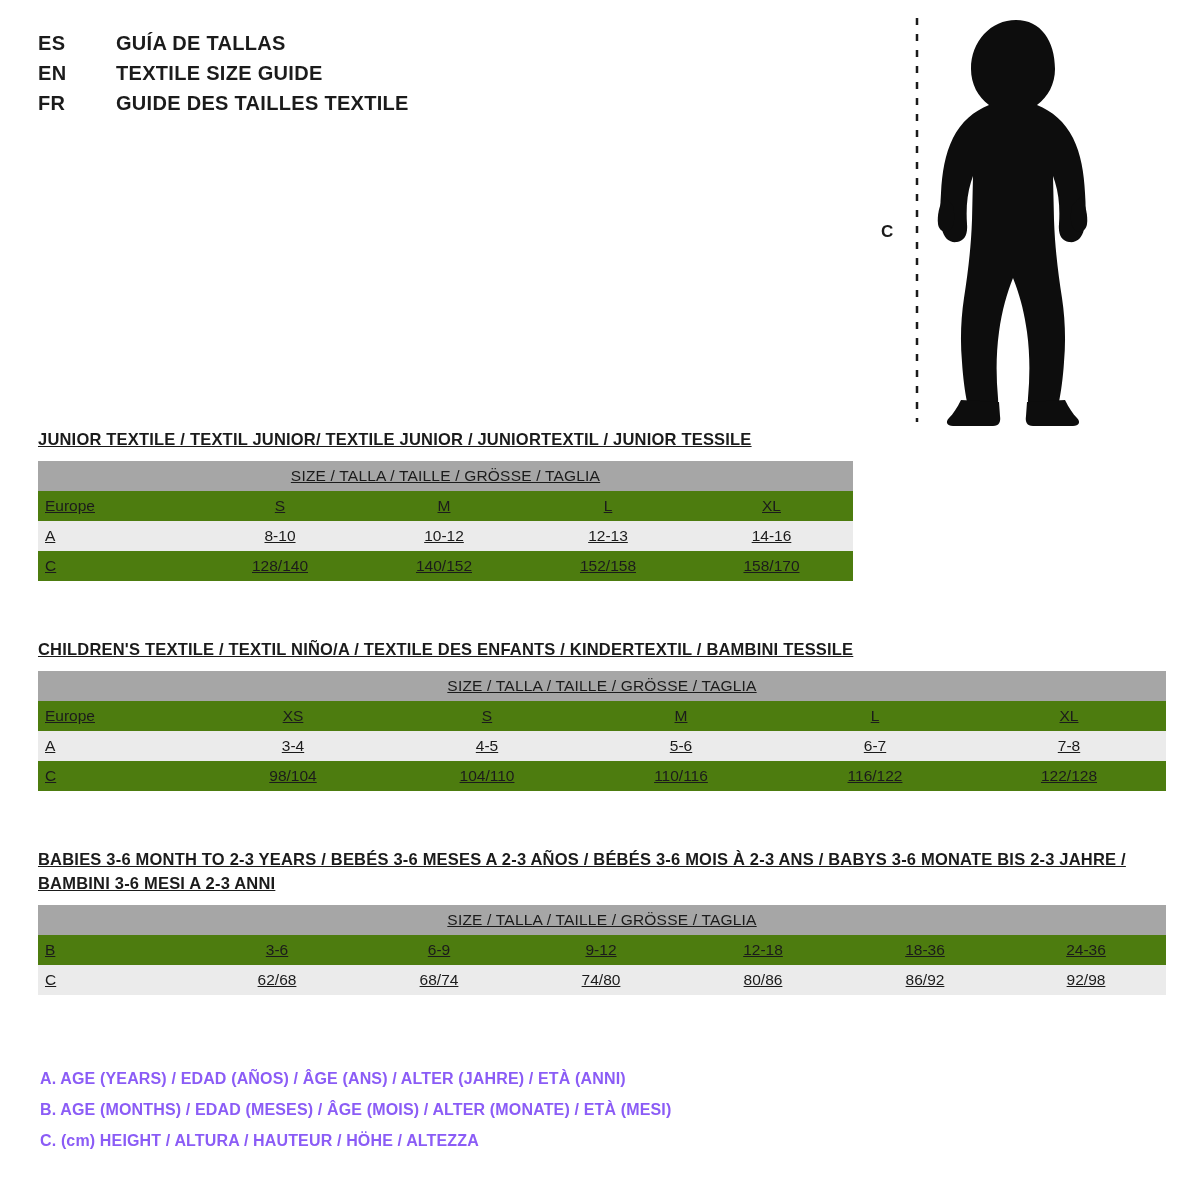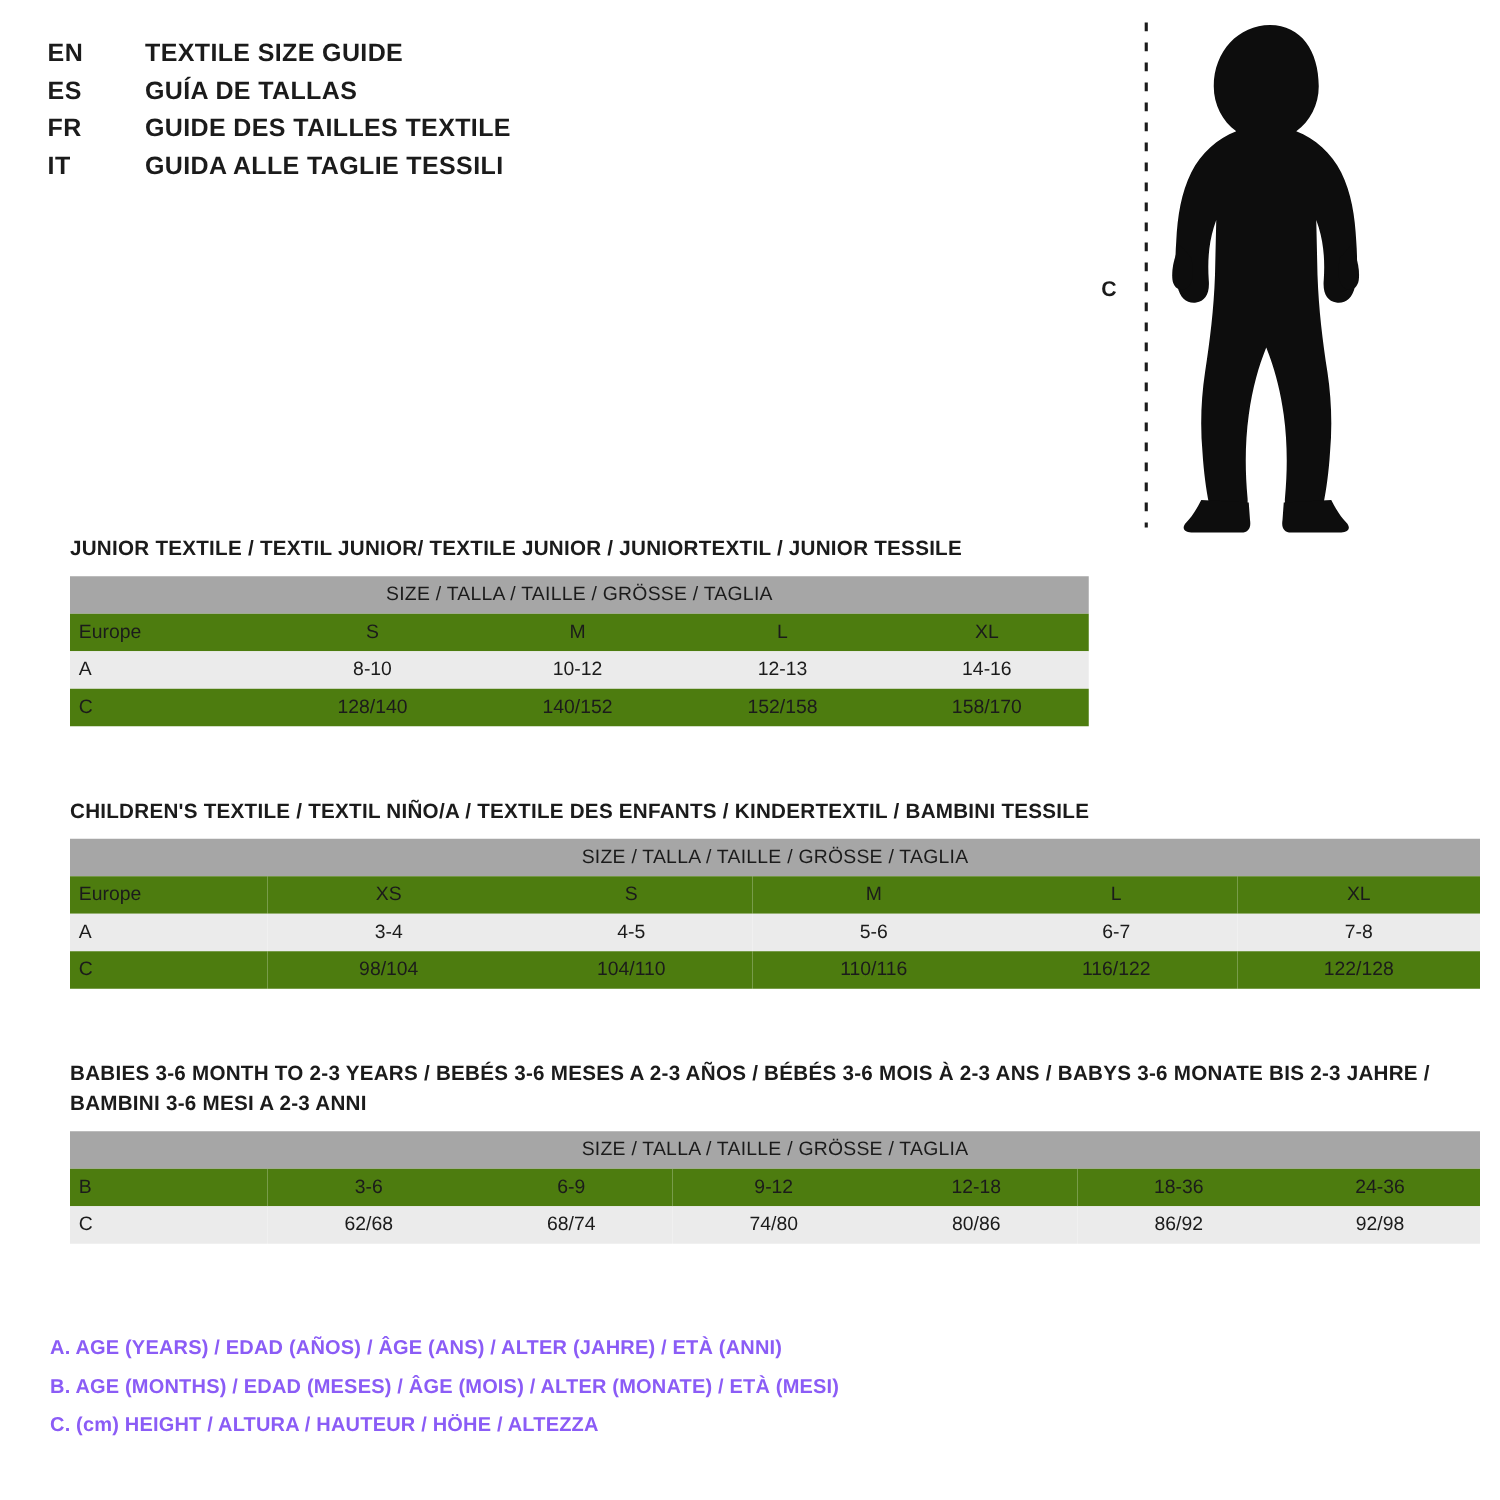--- a/index.html
+++ b/index.html
@@ -64,22 +64,23 @@
     left: -14px;
     top: 212px;
     font-size: 17px;
     font-weight: 700;
     color: #1b1b1b;
   }
 
   
   .section {
     position: absolute;
-    left: 56px;
+    left: 38px;
     width: 1128px;
+    text-decoration: underline;
   }
   .section-title {
     font-size: 16.5px;
     font-weight: 700;
     letter-spacing: 0.2px;
     color: #1b1b1b;
     margin-bottom: 9px;
     line-height: 1.45;
   }
 
@@ -127,34 +128,30 @@
     white-space: nowrap;
   }
 </style>
 </head>
 <body>
 
 <div class="page">
 
   <div class="lang-block">
     <div class="lang-row">
+      <span class="lang-code">ES</span>
+      <span class="lang-title">GUÍA DE TALLAS</span>
+    </div>
+    <div class="lang-row">
       <span class="lang-code">EN</span>
       <span class="lang-title">TEXTILE SIZE GUIDE</span>
     </div>
     <div class="lang-row">
-      <span class="lang-code">ES</span>
-      <span class="lang-title">GUÍA DE TALLAS</span>
-    </div>
-    <div class="lang-row">
       <span class="lang-code">FR</span>
       <span class="lang-title">GUIDE DES TAILLES TEXTILE</span>
-    </div>
-    <div class="lang-row">
-      <span class="lang-code">IT</span>
-      <span class="lang-title">GUIDA ALLE TAGLIE TESSILI</span>
     </div>
   </div>
 
   <div class="figure">
     <span class="c-label">C</span>
     <svg width="250" height="420" viewBox="0 0 250 420">
 
       <line x1="22" y1="8" x2="22" y2="412" stroke="#1b1b1b" stroke-width="2.5" stroke-dasharray="7,9"></line>
 
       <g fill="#0d0d0d">

